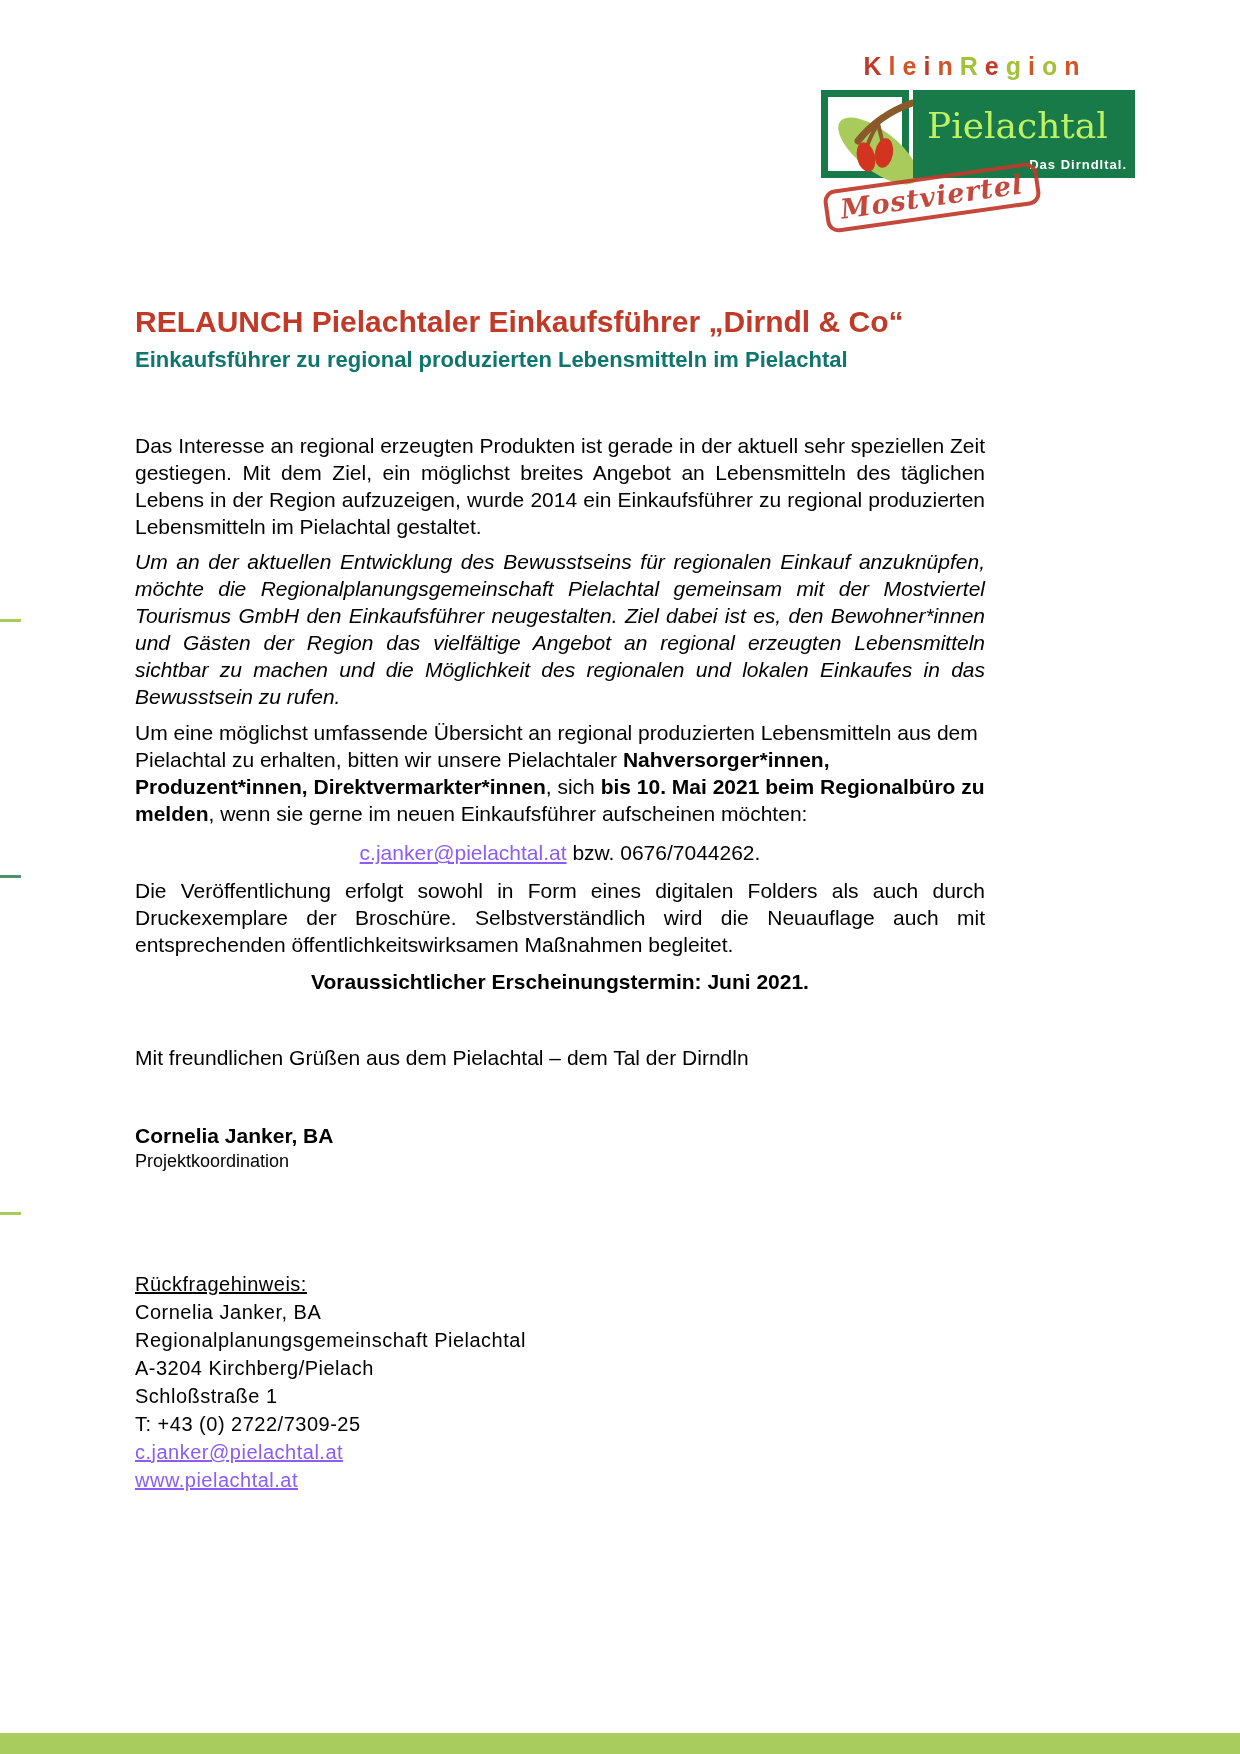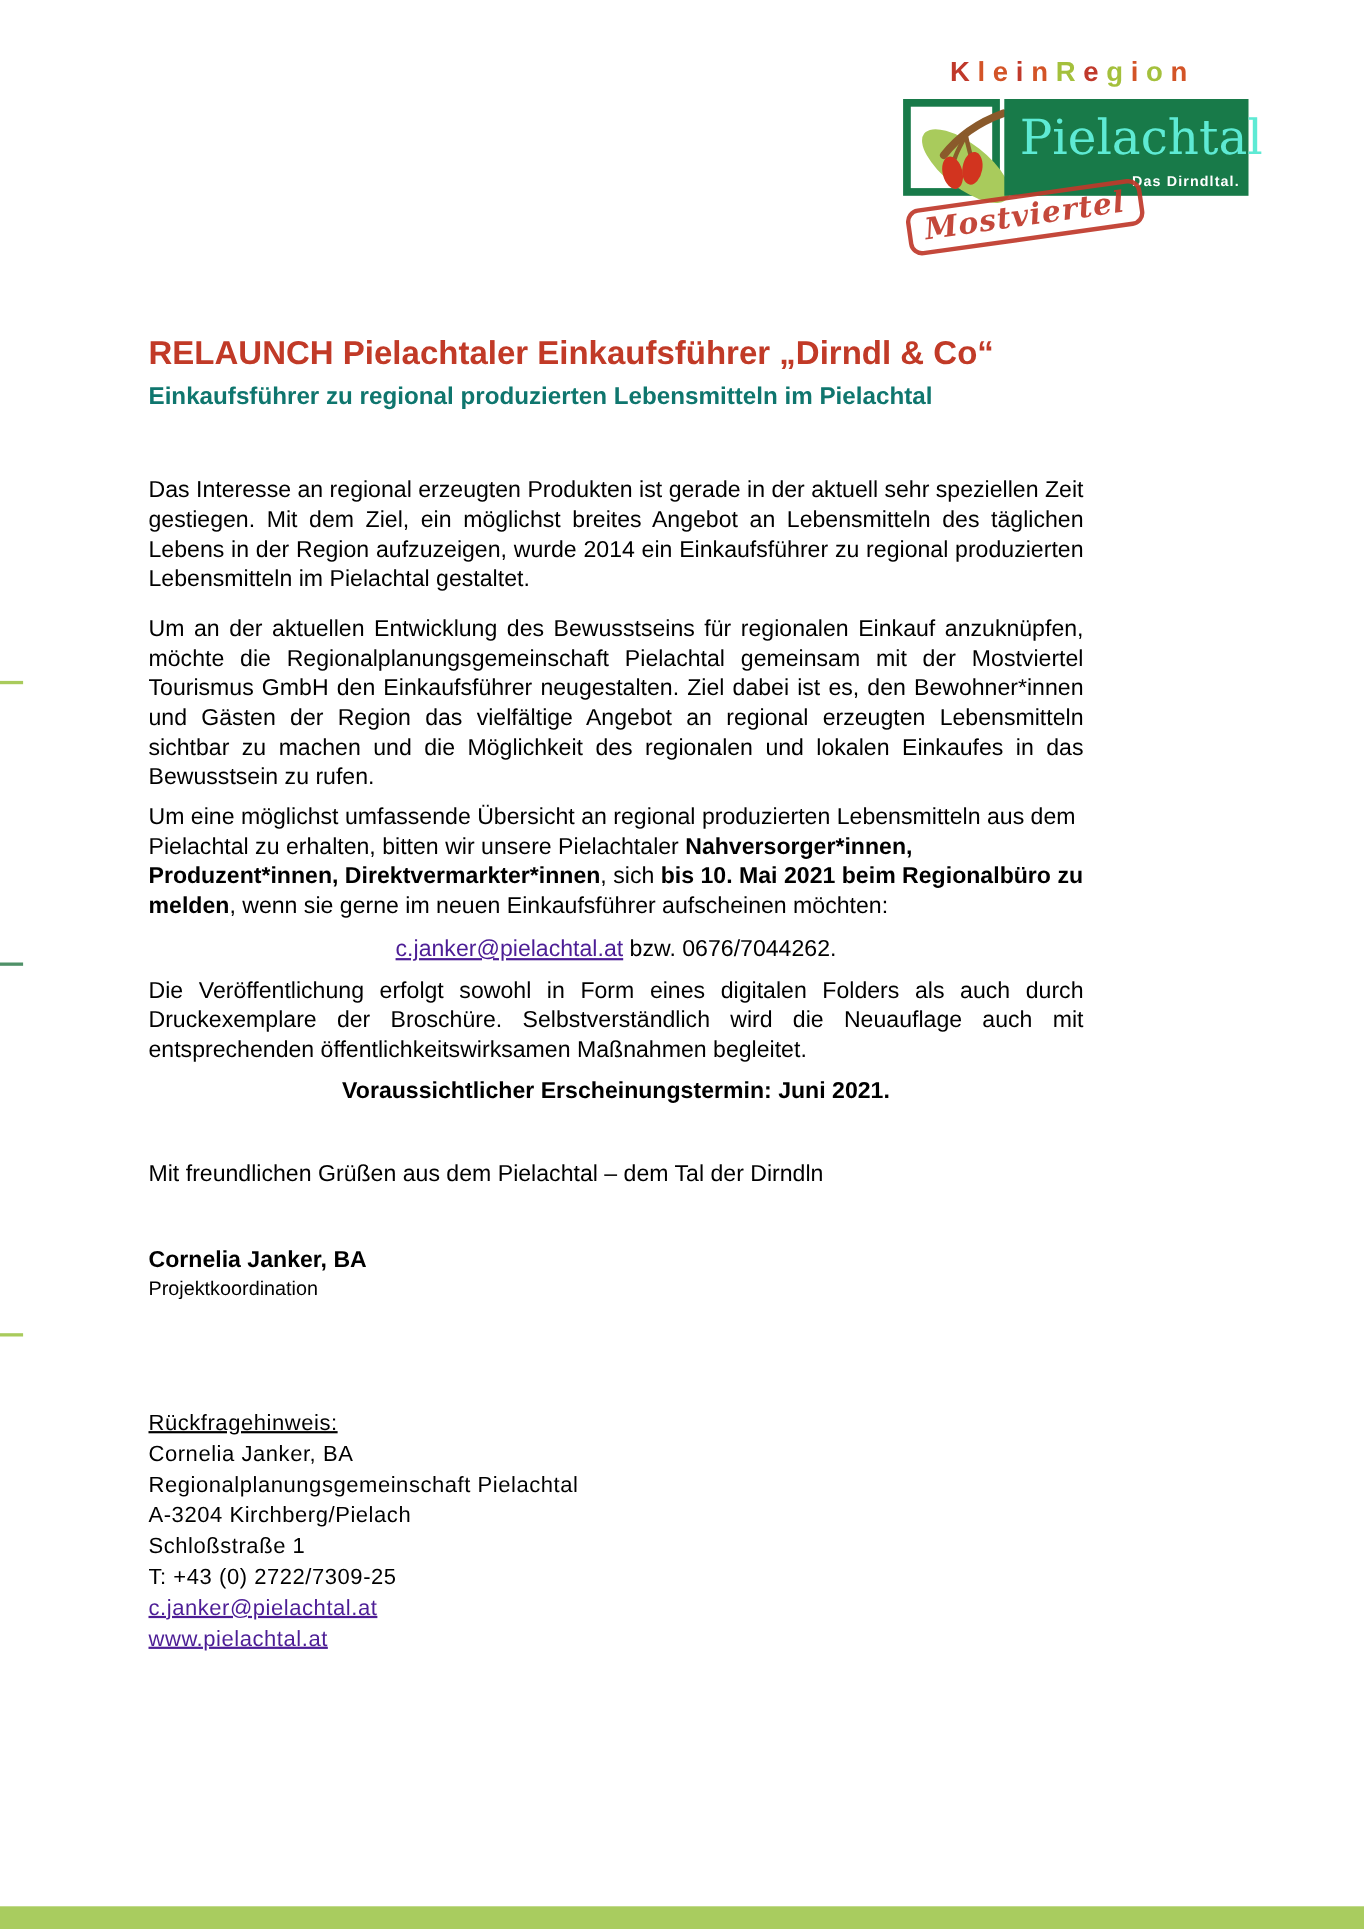--- a/index.html
+++ b/index.html
@@ -30,23 +30,23 @@
     background:#ffffff;
   }
   .logo-square svg { position:absolute; top:-8px; left:-8px; overflow:visible; }
   .logo-banner {
     position:relative;
     width:222px; height:88px;
     background:#187a49;
   }
   .banner-title {
     position:absolute; left:14px; top:14px;
-    color:#5eead4;
+    color:#bef264;
     font-family:"DejaVu Serif","Liberation Serif",serif;
-    font-size:44px; line-height:44px;
+    font-size:36px; line-height:44px;
     white-space:nowrap;
   }
   .banner-sub {
     position:absolute; right:8px; bottom:6px;
     color:#ffffff; font-size:13px; font-weight:bold;
     letter-spacing:1px;
   }
   .stamp {
     position:absolute; top:176px; right:200px;
     transform:rotate(-8deg);
@@ -74,28 +74,28 @@
     margin:6px 0 0 0;
     color:#0f766e;
     font-size:22px; font-weight:bold; line-height:28px;
     white-space:nowrap;
   }
   .body-p {
     margin:0; font-size:21px; line-height:27px;
     text-align:justify;
   }
   .p1 { margin-top:58px; }
-  .p2 { margin-top:18px; }
+  .p2 { margin-top:8px;font-style:italic; }
   .p3 { margin-top:9px; text-align:left; }
   .contact-line { margin:12px 0 0 0; font-size:21px; line-height:27px; text-align:center; }
   .p4 { margin-top:11px; }
   .release { margin:10px 0 0 0; font-size:21px; line-height:27px; font-weight:bold; text-align:center; }
   .closing { margin:49px 0 0 0; font-size:21px; line-height:27px; }
   .b { font-weight:bold; }
-  a.doc-link { color:#4c1d95; text-decoration:underline; cursor:pointer; }
+  a.doc-link { color:#8b5cf6; text-decoration:underline; cursor:pointer; }
 
   
   .signatures { display:flex; margin-top:51px; }
   .sig-col-left { flex:0 0 482px; }
   .sig-name { font-size:21px; font-weight:bold; line-height:27px; margin:0; }
   .sig-role { font-size:18px; line-height:24px; margin:0; }
 
   
   .contact-block { margin-top:97px; font-size:20px; line-height:28px; letter-spacing:0.5px; }
   .contact-heading { text-decoration:underline; }

